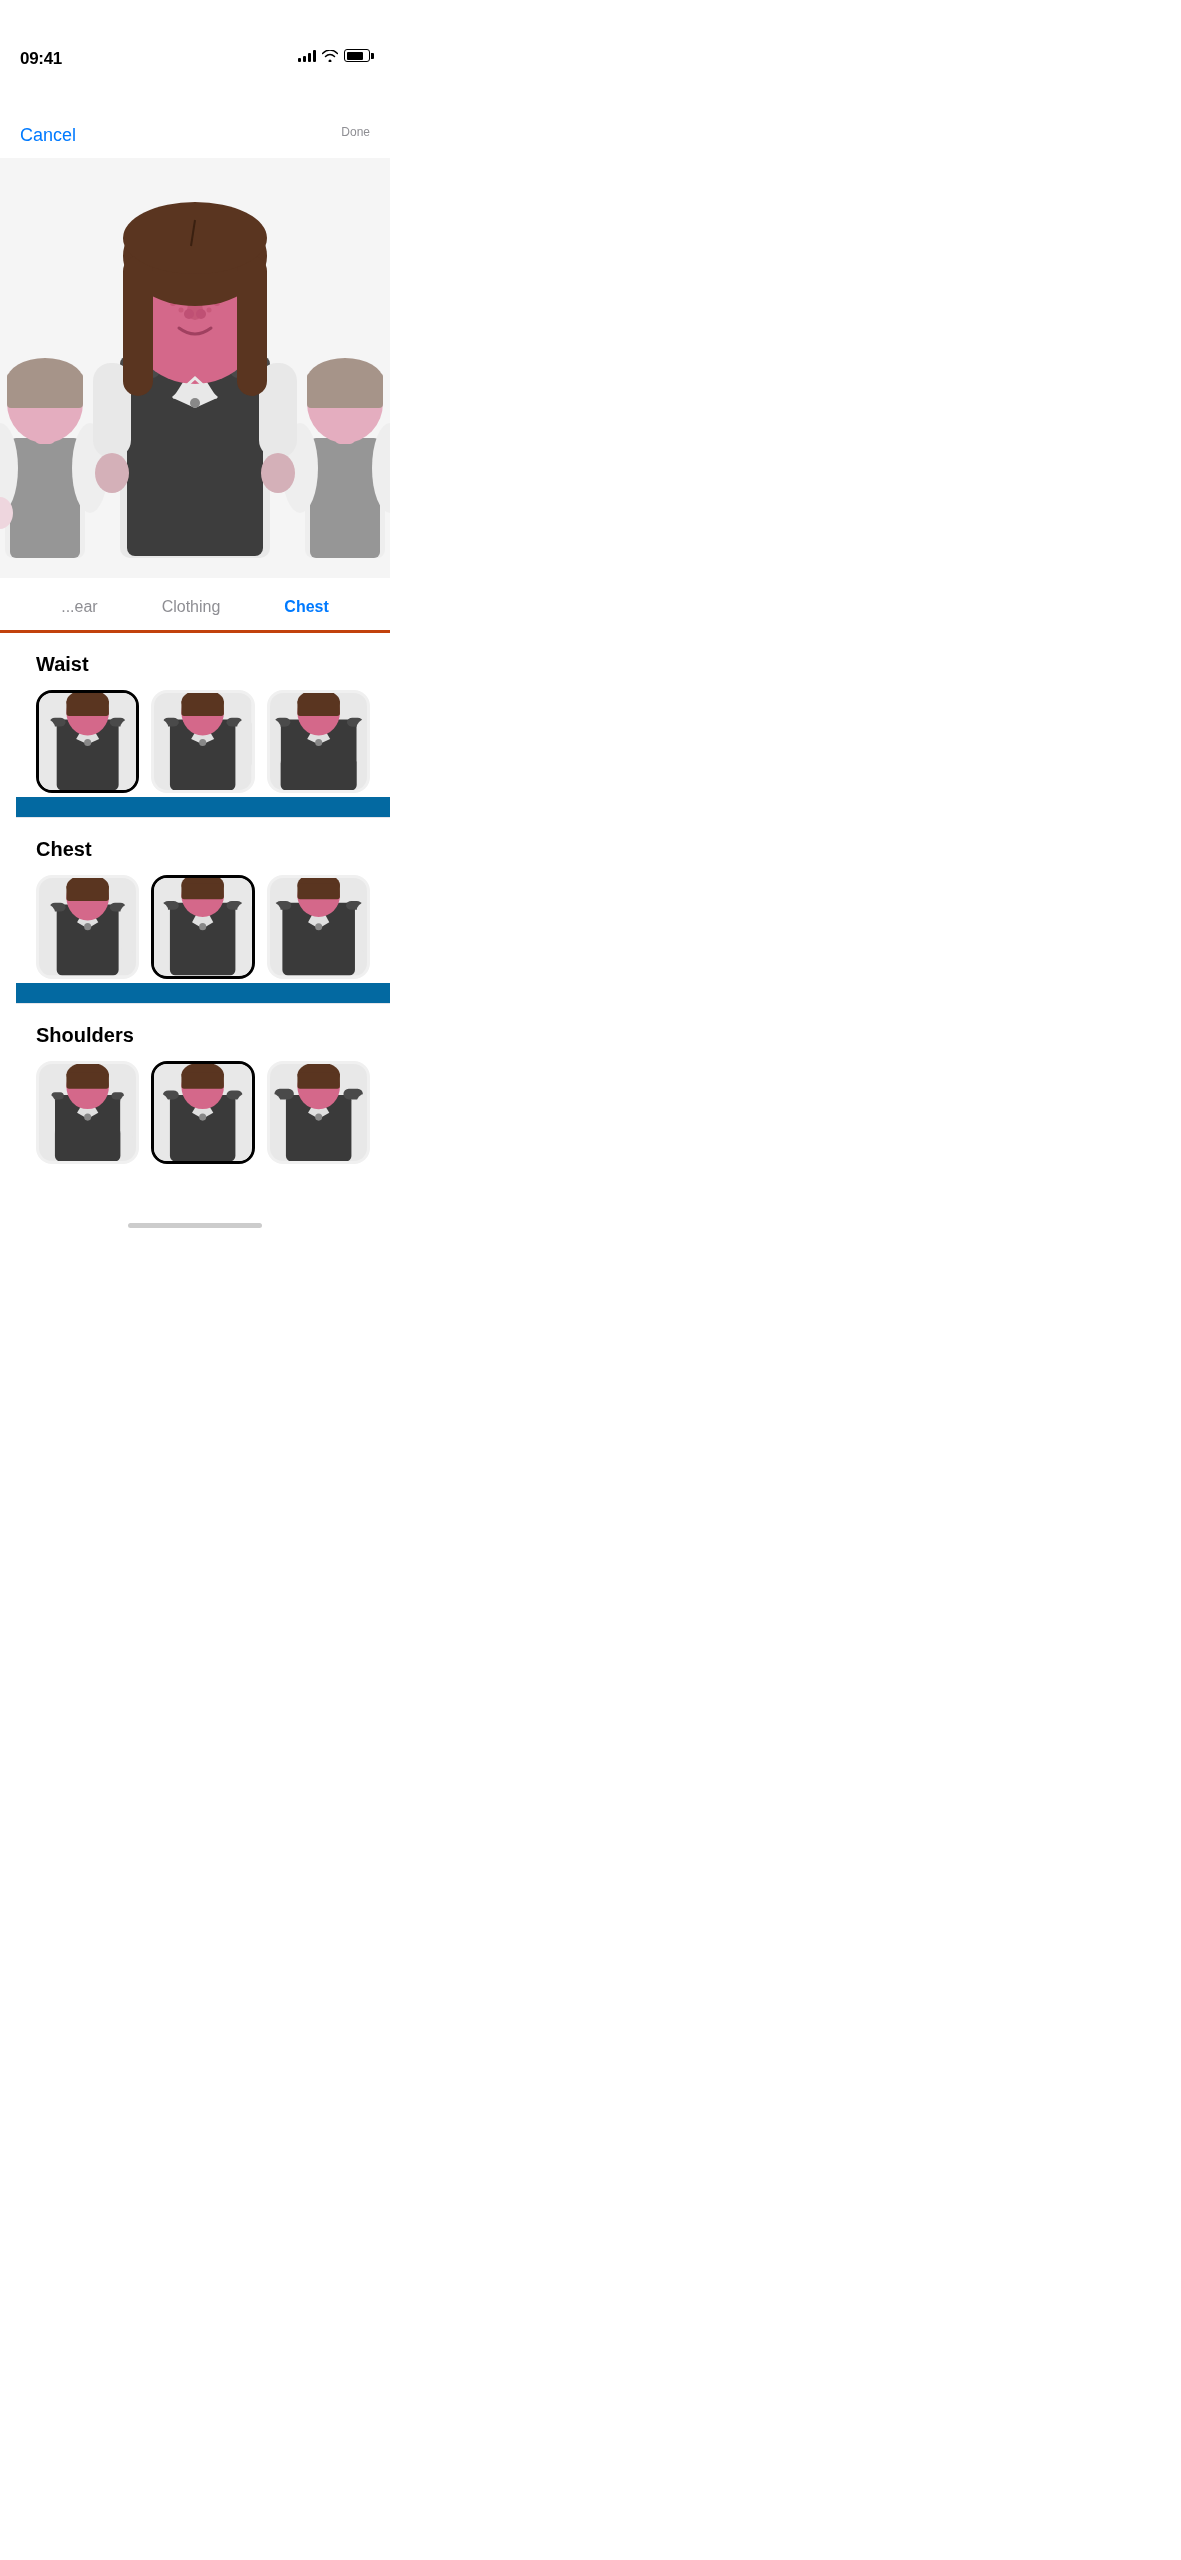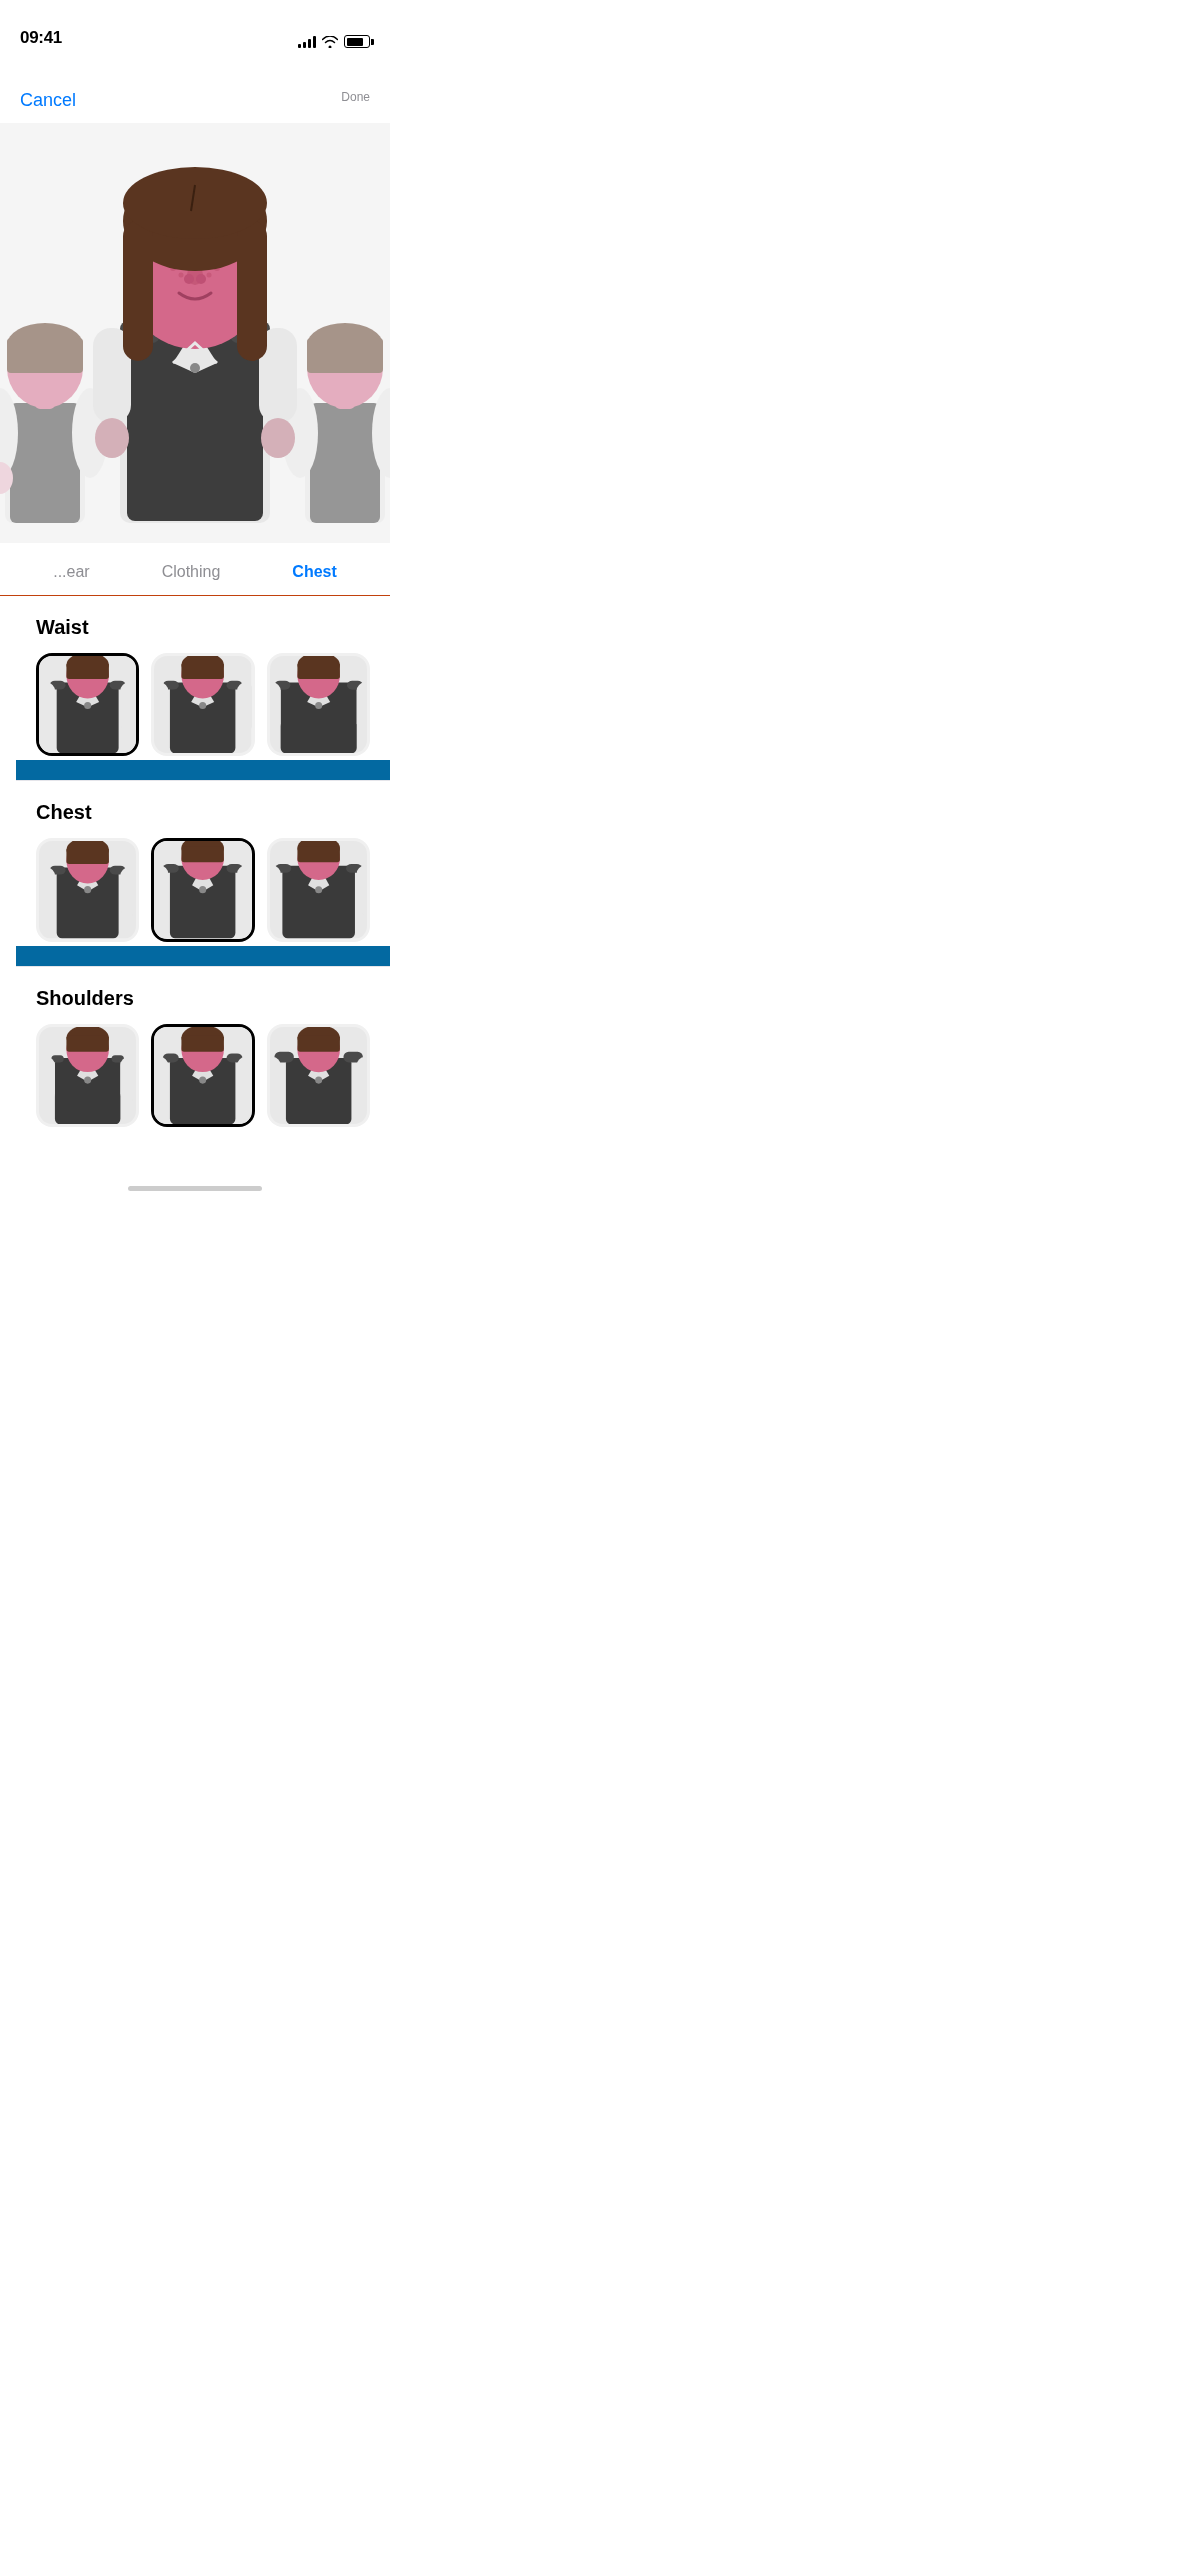--- a/index.html
+++ b/index.html
@@ -10,23 +10,24 @@
       min-height: 844px;
       background: #ffffff;
       font-family: -apple-system, 'SF Pro Display', 'Helvetica Neue', sans-serif;
       overflow-x: hidden;
     }
 
     
     .status-bar {
       display: flex;
       justify-content: space-between;
-      align-items: flex-end;
+      align-items: flex-start;
       padding: 14px 20px 0 20px;
       height: 48px;
+      margin-top: 35px;
     }
     .status-time {
       font-size: 17px;
       font-weight: 600;
       letter-spacing: -0.3px;
     }
     .status-icons {
       display: flex;
       align-items: center;
       gap: 6px;
@@ -129,23 +130,23 @@
       height: 380px;
       position: relative;
       z-index: 2;
     }
 
     
     .tab-row {
       display: flex;
       justify-content: center;
       align-items: center;
-      gap: 8px;
+      gap: 0;
       padding: 16px 0 10px 0;
-      border-bottom: 1px solid #c2410c;
+      border-bottom: 3px solid #c2410c;
       background: #fff;
     }
     .tab-item {
       font-size: 16px;
       color: #8e8e93;
       padding: 4px 32px;
       cursor: pointer;
       position: relative;
     }
     .tab-item.active {

